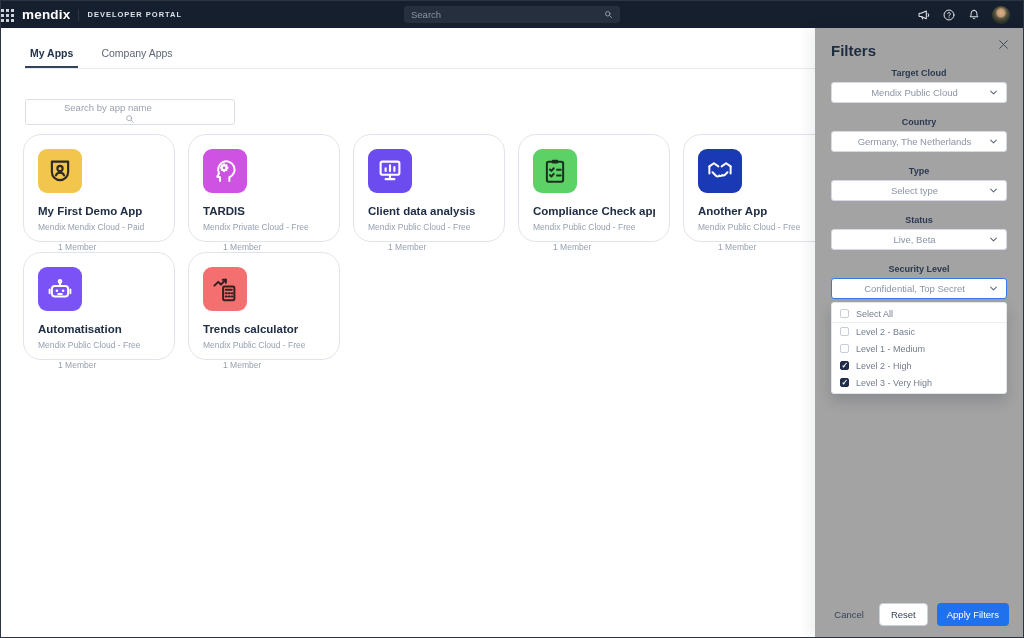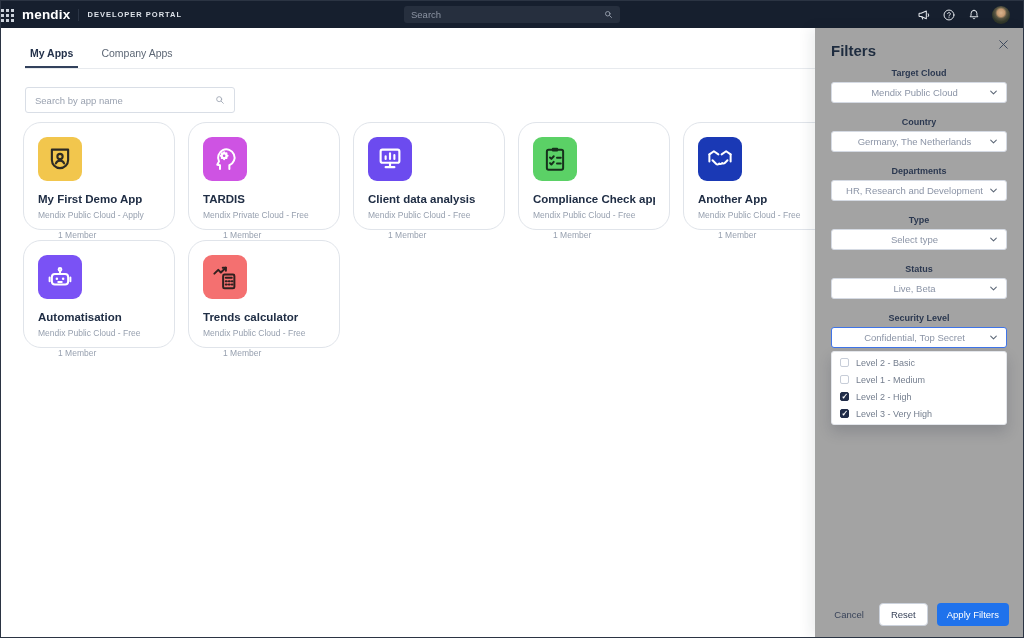--- a/index.html
+++ b/index.html
@@ -21,21 +21,21 @@
   .tb-ic { width:14px; height:14px; color:#e3e7ec; cursor:pointer; }
   .avatar { width:18px; height:18px; border-radius:50%; cursor:pointer;
     background: radial-gradient(circle at 50% 38%, #d9b48e 0%, #c49a72 26%, #5a5644 40%, #333a2c 62%, #20251c 100%); }
 
   
   .content { position:absolute; top:27px; left:0; right:0; bottom:0; background:#fff; }
   h1.page-title { margin:15px 0 0 24px; font-size:21px; font-weight:bold; color:#1e2c3f; }
   .tabs { display:flex; margin:15px 0 0 24px; border-bottom:1px solid #e7eaee; }
   .tab { padding:4px 5px 7px 5px; margin-right:18px; font-size:10.5px; color:#5d6775; cursor:pointer; border-bottom:2px solid transparent; }
   .tab.active { color:#23314a; font-weight:bold; border-bottom-color:#32415c; }
-  .app-search { margin:18px 0 0 24px; width:210px; height:26px; border:1px solid #d9dee6; border-radius:3px; display:flex; align-items:center; padding:0 9px; background:#fff; }
+  .app-search { margin:30px 0 0 24px; width:210px; height:26px; border:1px solid #d9dee6; border-radius:3px; display:flex; align-items:center; padding:0 9px; background:#fff;flex-direction:column; }
   .app-search input { flex:1; border:none; outline:none; font-size:9.5px; color:#3a4456; font-family:inherit; }
   .app-search input::placeholder { color:#9aa2b0; }
   .app-search svg { width:10px; height:10px; color:#9aa2b0; }
 
   .app-grid { display:grid; grid-template-columns:repeat(5,152px); gap:10px 13px; margin:9px 0 0 22px; }
   .card { width:152px; height:108px; border:1px solid #e0e4ea; border-radius:18px; background:#fff; padding:14px; cursor:pointer; }
   .app-icon { width:44px; height:44px; border-radius:9px; display:flex; align-items:center; justify-content:center; }
   .app-icon svg { width:30px; height:30px; }
   .card-title { margin-top:12px; font-size:11.5px; font-weight:bold; color:#202e45; white-space:nowrap; overflow:hidden; }
   .card-cloud { margin-top:5px; font-size:8.5px; color:#97a0af; }
@@ -140,21 +140,21 @@
     <div class="app-grid">
         <div class="card">
     <div class="app-icon" style="background: rgb(242, 198, 77); color: rgb(45, 42, 36);">
             <svg viewBox="0 0 24 24" fill="none" stroke="currentColor" stroke-width="1.7" stroke-linecap="round" stroke-linejoin="round">
               <path d="M5.5 4.5 h13 v8.3 a6.5 6.5 0 0 1 -13 0 z"></path>
               <circle cx="12" cy="10" r="2.1"></circle>
               <path d="M8.7 15.6 a3.5 3.5 0 0 1 6.6 0"></path>
             </svg>
           </div>
     <div class="card-title">My First Demo App</div>
-    <div class="card-cloud">Mendix Public Cloud - Apply</div>
+    <div class="card-cloud">Mendix Mendix Cloud - Paid</div>
     <div class="card-members">1 Member</div>
   </div>
         <div class="card">
     <div class="app-icon" style="background: rgb(206, 83, 227); color: rgb(255, 255, 255);">
             <svg viewBox="0 0 24 24" fill="none" stroke="currentColor" stroke-width="1.6" stroke-linecap="round" stroke-linejoin="round">
               <path d="M8 20 v-3 l-2.2 -.4 1.4 -2.7 a6.6 6.6 0 1 1 8.3 3.1 V20"></path>
               <circle cx="11.3" cy="9.3" r="2"></circle>
               <path d="M11.3 6.5 v.9 M11.3 11.2 v.9 M8.5 9.3 h.9 M13.2 9.3 h.9 M9.4 7.4 l.6.6 M13.2 7.4 l-.6.6 M9.4 11.2 l.6 -.6 M13.2 11.2 l-.6 -.6"></path>
             </svg>
           </div>
@@ -248,29 +248,20 @@
         <div class="f-group">
     <div class="f-label">Country</div>
     <div class="f-select">
       <span class="f-value">Germany, The Netherlands</span>
       <svg viewBox="0 0 16 16" fill="none" stroke="currentColor" stroke-width="1.8" stroke-linecap="round" stroke-linejoin="round">
               <path d="M3 5.5 L8 10.5 L13 5.5"></path>
             </svg>
     </div>
   </div>
         <div class="f-group">
-    <div class="f-label">Departments</div>
-    <div class="f-select">
-      <span class="f-value">HR, Research and Development</span>
-      <svg viewBox="0 0 16 16" fill="none" stroke="currentColor" stroke-width="1.8" stroke-linecap="round" stroke-linejoin="round">
-              <path d="M3 5.5 L8 10.5 L13 5.5"></path>
-            </svg>
-    </div>
-  </div>
-        <div class="f-group">
     <div class="f-label">Type</div>
     <div class="f-select">
       <span class="f-value">Select type</span>
       <svg viewBox="0 0 16 16" fill="none" stroke="currentColor" stroke-width="1.8" stroke-linecap="round" stroke-linejoin="round">
               <path d="M3 5.5 L8 10.5 L13 5.5"></path>
             </svg>
     </div>
   </div>
         <div class="f-group">
     <div class="f-label">Status</div>
@@ -283,20 +274,24 @@
   </div>
         <div class="f-group">
     <div class="f-label">Security Level</div>
     <div class="f-select focused">
       <span class="f-value">Confidential, Top Secret</span>
       <svg viewBox="0 0 16 16" fill="none" stroke="currentColor" stroke-width="1.8" stroke-linecap="round" stroke-linejoin="round">
               <path d="M3 5.5 L8 10.5 L13 5.5"></path>
             </svg>
     </div>
   <div class="dropdown">
+            <div class="dd-row divider">
+    <span class="cbx"></span>
+    <span class="opt-label">Select All</span>
+  </div>
             <div class="dd-row">
     <span class="cbx"></span>
     <span class="opt-label">Level 2 - Basic</span>
   </div>
             <div class="dd-row">
     <span class="cbx"></span>
     <span class="opt-label">Level 1 - Medium</span>
   </div>
             <div class="dd-row">
     <span class="cbx checked"></span>

